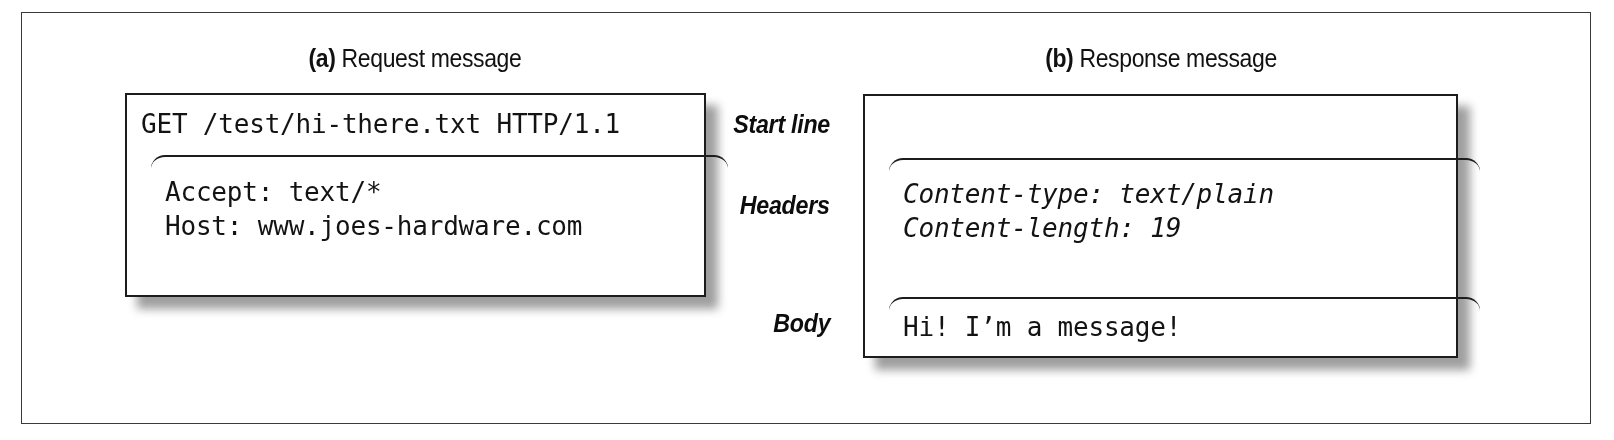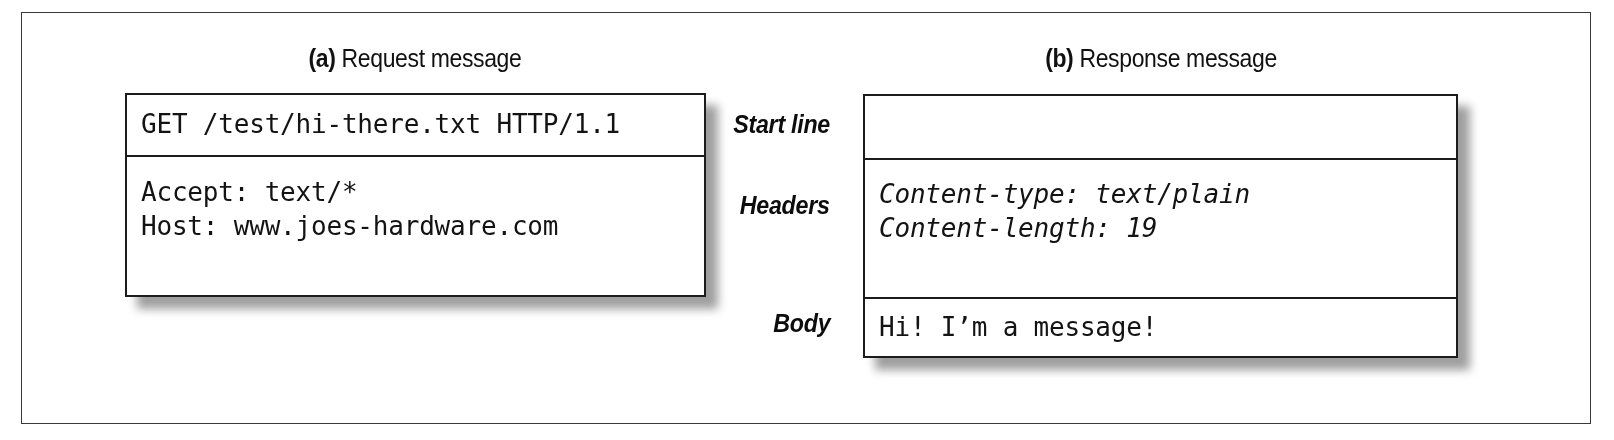--- a/index.html
+++ b/index.html
@@ -102,23 +102,25 @@
     height: 264px;
   }
 
   
   .row {
     position: absolute;
     left: 0;
     width: 100%;
     box-sizing: border-box;
     overflow: hidden;
+    border-radius: 14px;
   }
   .row.divider-top {
     border-top: 2.5px solid #1c1c1c;
+    margin-left: 24px;
   }
 
   .code {
     font-family: "DejaVu Sans Mono", "Liberation Mono", monospace;
     font-size: 26px;
     line-height: 34px;
     color: #131313;
     white-space: pre;
     letter-spacing: -0.2px;
   }

